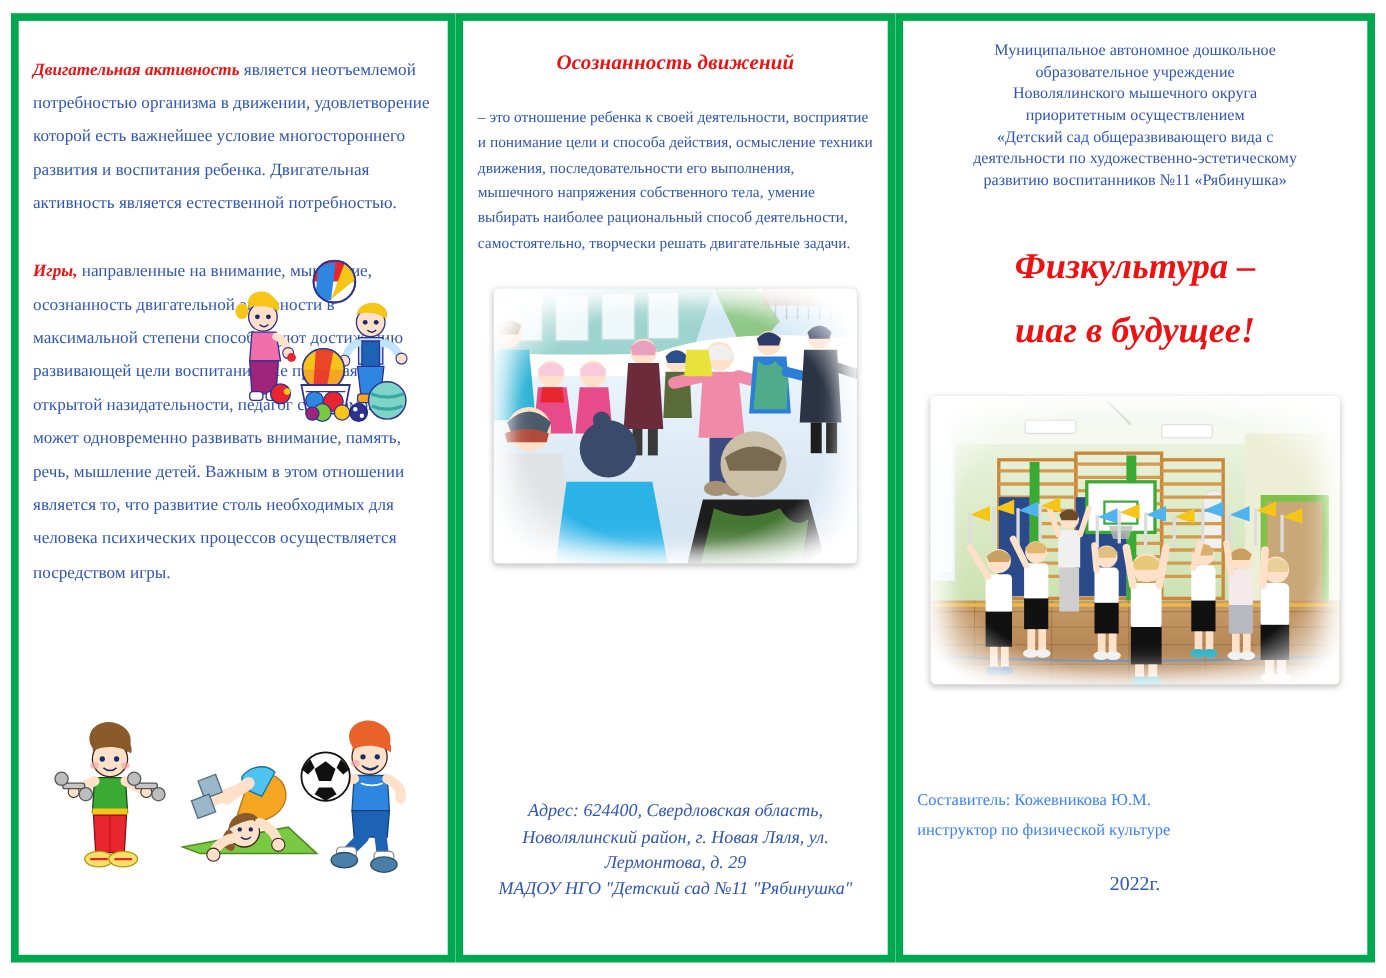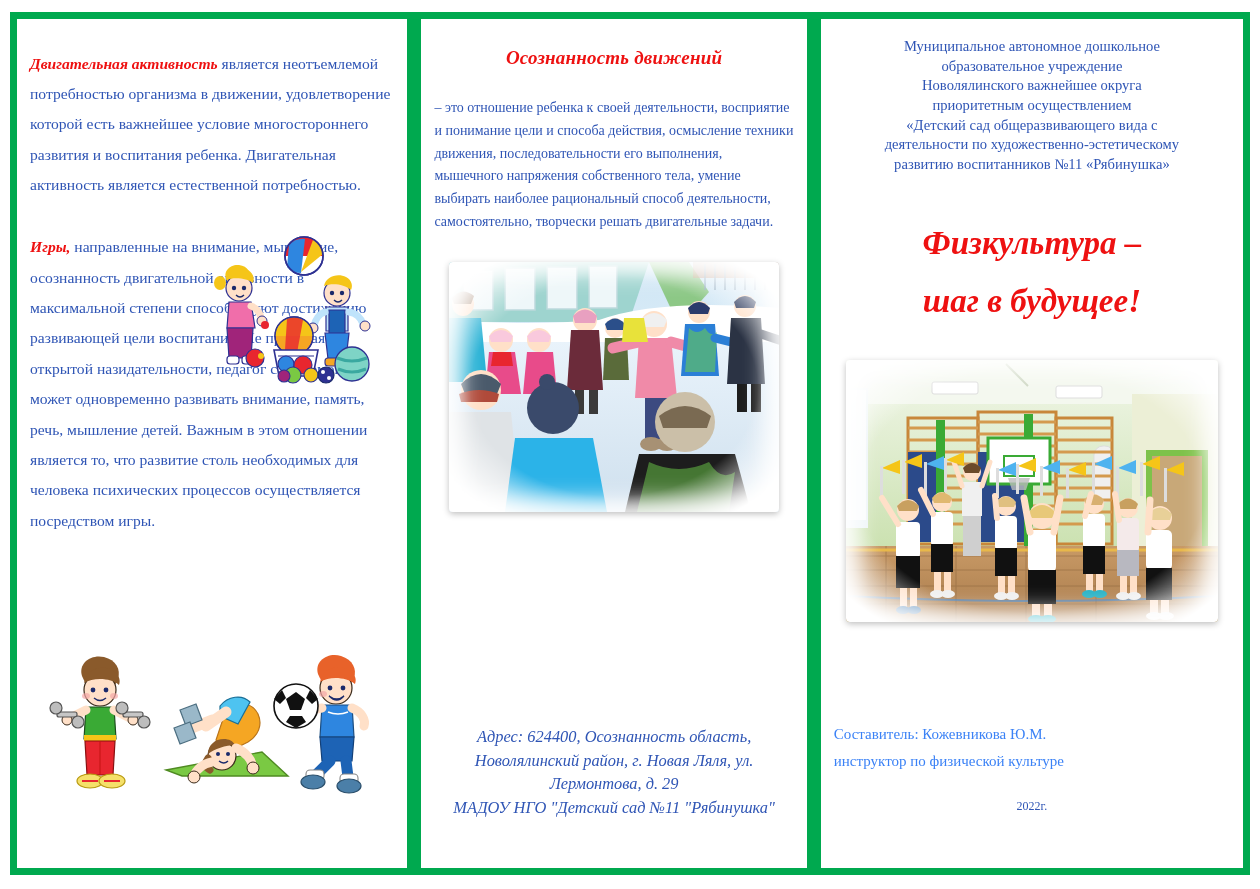--- a/index.html
+++ b/index.html
@@ -59,21 +59,21 @@
   .big-title{
     color:#ee1111;font-weight:bold;font-style:italic;
     font-size:33px;line-height:1.75;text-align:center;
     margin:40px 0 20px 0;
   }
   .credit{
     color:#3b82f6;font-size:15px;line-height:1.45;text-align:left;
     margin-top:6px;
   }
   .year{
-    color:#2f55b5;font-size:12px;text-align:center;margin-top:26px;
+    color:#2f55b5;font-size:18px;text-align:center;margin-top:26px;
   }
 
   
   .fig{position:relative;}
   .fig-balls{width:205px;height:150px;margin:-150px 0 0 auto;position:relative;}
   .fig-sport{width:368px;height:150px;margin:10px auto 0 auto;position:relative;}
   .photo{
     position:relative;border-radius:4px;
     box-shadow:0 0 14px 8px rgba(255,255,255,0.95) inset,
                0 2px 6px rgba(0,0,0,.25);
@@ -367,34 +367,34 @@
             <path d="M210 154q26-20 52 0l-4 12h-44z" fill="#7a6a52"></path>
             <path d="M190 192h96l16 58H176z" fill="#1d1d1d"></path>
             <path d="M200 200q30 14 60 0 12 20 26 10l-6 40H188z" fill="#6ed04a" opacity=".5"></path>
           </g>
           <rect width="330" height="250" fill="url(#vig)"></rect>
         </svg>
         <div class="soft"></div>
       </div>
 
       <div style="margin-top:auto;margin-bottom:38px;">
-        <div class="addr">Адрес: 624400, Осознанность область,</div>
+        <div class="addr">Адрес: 624400, Свердловская область,</div>
         <div class="addr">Новолялинский район, г. Новая Ляля, ул.</div>
         <div class="addr">Лермонтова, д. 29</div>
         <div class="addr">МАДОУ НГО "Детский сад №11 "Рябинушка"</div>
       </div>
     </div>
   </section>
 
   <section class="panel panel-3">
     <div class="pad">
       <div class="org-head">
         <div>Муниципальное автономное дошкольное</div>
         <div>образовательное учреждение</div>
-        <div>Новолялинского важнейшее округа</div>
+        <div>Новолялинского мышечного округа</div>
         <div>приоритетным осуществлением</div>
         <div>«Детский сад общеразвивающего вида с</div>
         <div>деятельности по художественно-эстетическому</div>
         <div>развитию воспитанников №11 «Рябинушка»</div>
       </div>
 
       <div class="big-title">
         <div>Физкультура –</div>
         <div>шаг в будущее!</div>
       </div>

